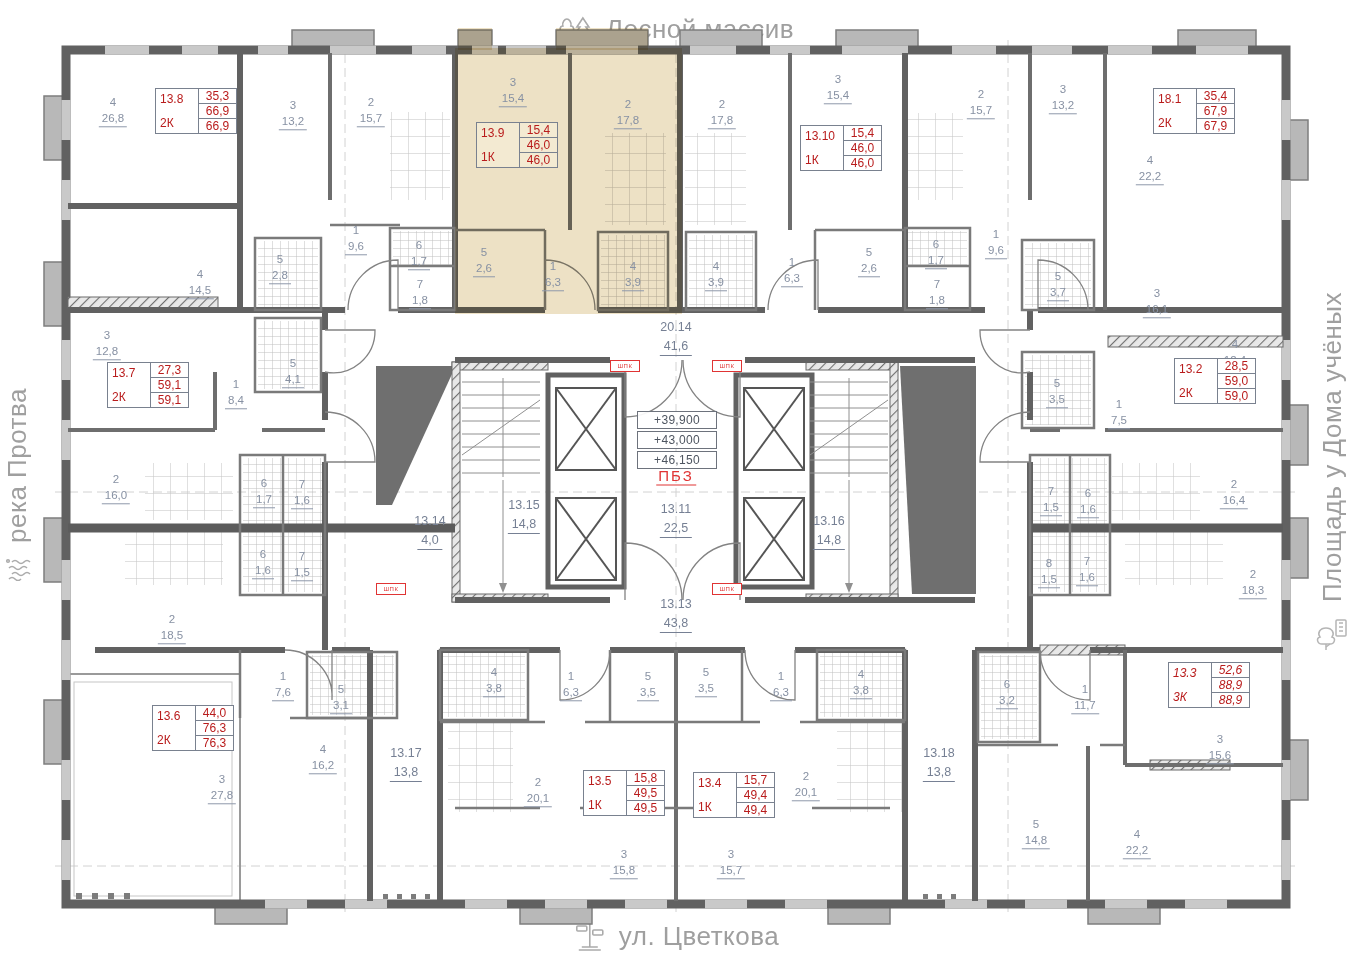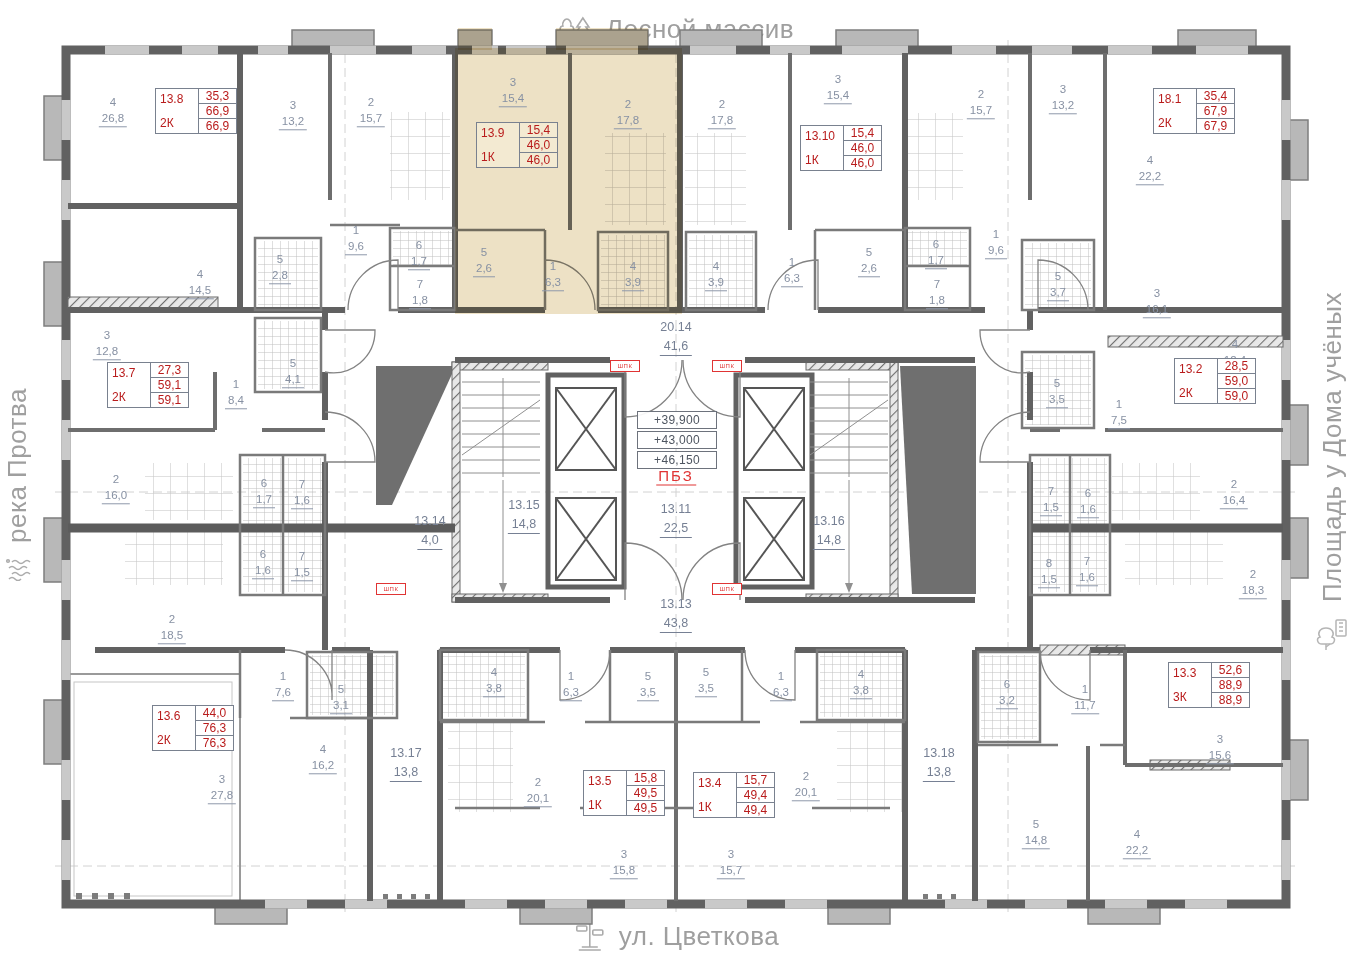--- a/index.html
+++ b/index.html
@@ -850,21 +850,21 @@
           <span>13.4</span>
           <span>1К</span>
         </div>
         <div class="apt-r">
           <span>15,7</span>
           <span>49,4</span>
           <span>49,4</span>
         </div>
       </div>
 
-      <div class="apt" style="left: 1168px; top: 662px;">
+      <div class="apt" style="left: 1168px; top: 662px; font-style: italic;">
         <div class="apt-l">
           <span>13.3</span>
           <span>3К</span>
         </div>
         <div class="apt-r">
           <span>52,6</span>
           <span>88,9</span>
           <span>88,9</span>
         </div>
       </div>

